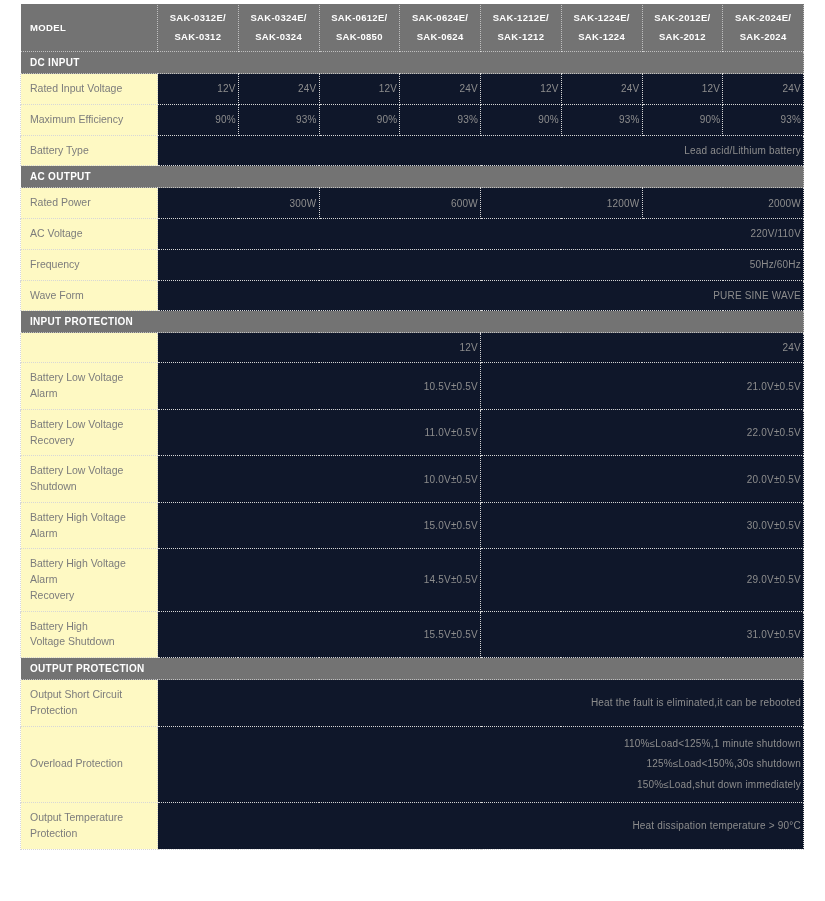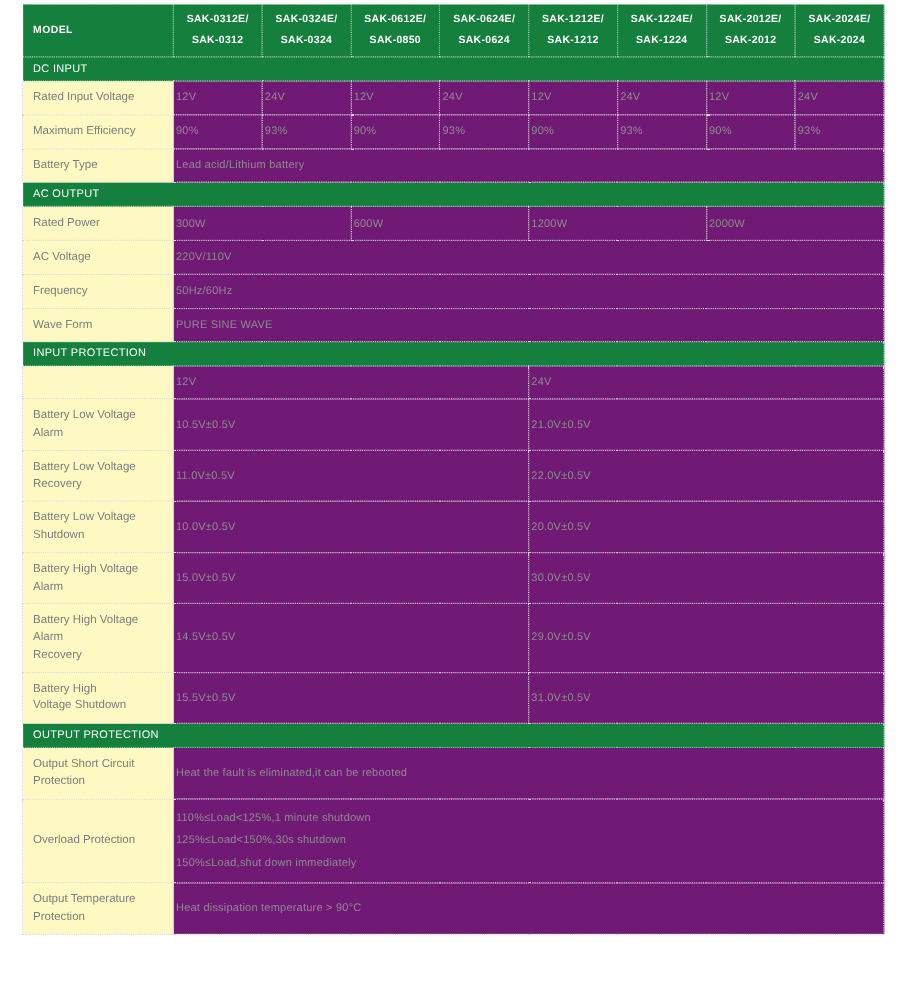--- a/index.html
+++ b/index.html
@@ -6,34 +6,34 @@
   body{width:825px;font-family:"Liberation Sans",sans-serif;}
   .page{padding:3px 20px 10px 20px;}
   .title{
     font-size:22px;font-weight:800;color:#428a1e;letter-spacing:.4px;
     margin:0 0 9px 1px;line-height:1.1;
   }
   table.spec{width:784px;border-collapse:collapse;table-layout:fixed;}
   col.c-label{width:137px;}
   th,td{border:1px dotted #d7d7d7;vertical-align:middle;box-sizing:border-box;}
   
-  .gcell{background:#15803d;border:1px dotted rgba(255,255,255,.55);color:#ffffff;}
+  .gcell{background:#737373;border:1px dotted rgba(255,255,255,.55);color:#ffffff;}
   th.model-label{text-align:left;padding:6px 3px 6px 9px;font-size:9.5px;font-weight:700;letter-spacing:.4px;}
   th.model-col{padding:5px 1px;font-size:9.5px;font-weight:700;letter-spacing:.3px;}
   th.model-col span{display:block;line-height:1.95;}
   td.section{
-    text-align:left;padding:5px 9px;font-size:10px;font-weight:400;letter-spacing:.3px;
+    text-align:left;padding:5px 9px;font-size:10px;font-weight:700;letter-spacing:.3px;
   }
   
   td.lbl{
     background:#fef9c3;text-align:left;padding:7px 6px 7px 9px;
     font-size:10.5px;color:#7c7c7c;line-height:1.5;white-space:pre-line;
   }
   td.val{
-    background:#701a75;text-align:left;padding:7px 2px;
+    background:#0f172a;text-align:right;padding:7px 2px;
     font-size:10px;color:#8d8d8d;letter-spacing:.2px;line-height:1.5;
   }
   td.val .vline{line-height:2.05;}
 </style>
 </head>
 <body>
 
 <div class="page">
 
   <table class="spec">

